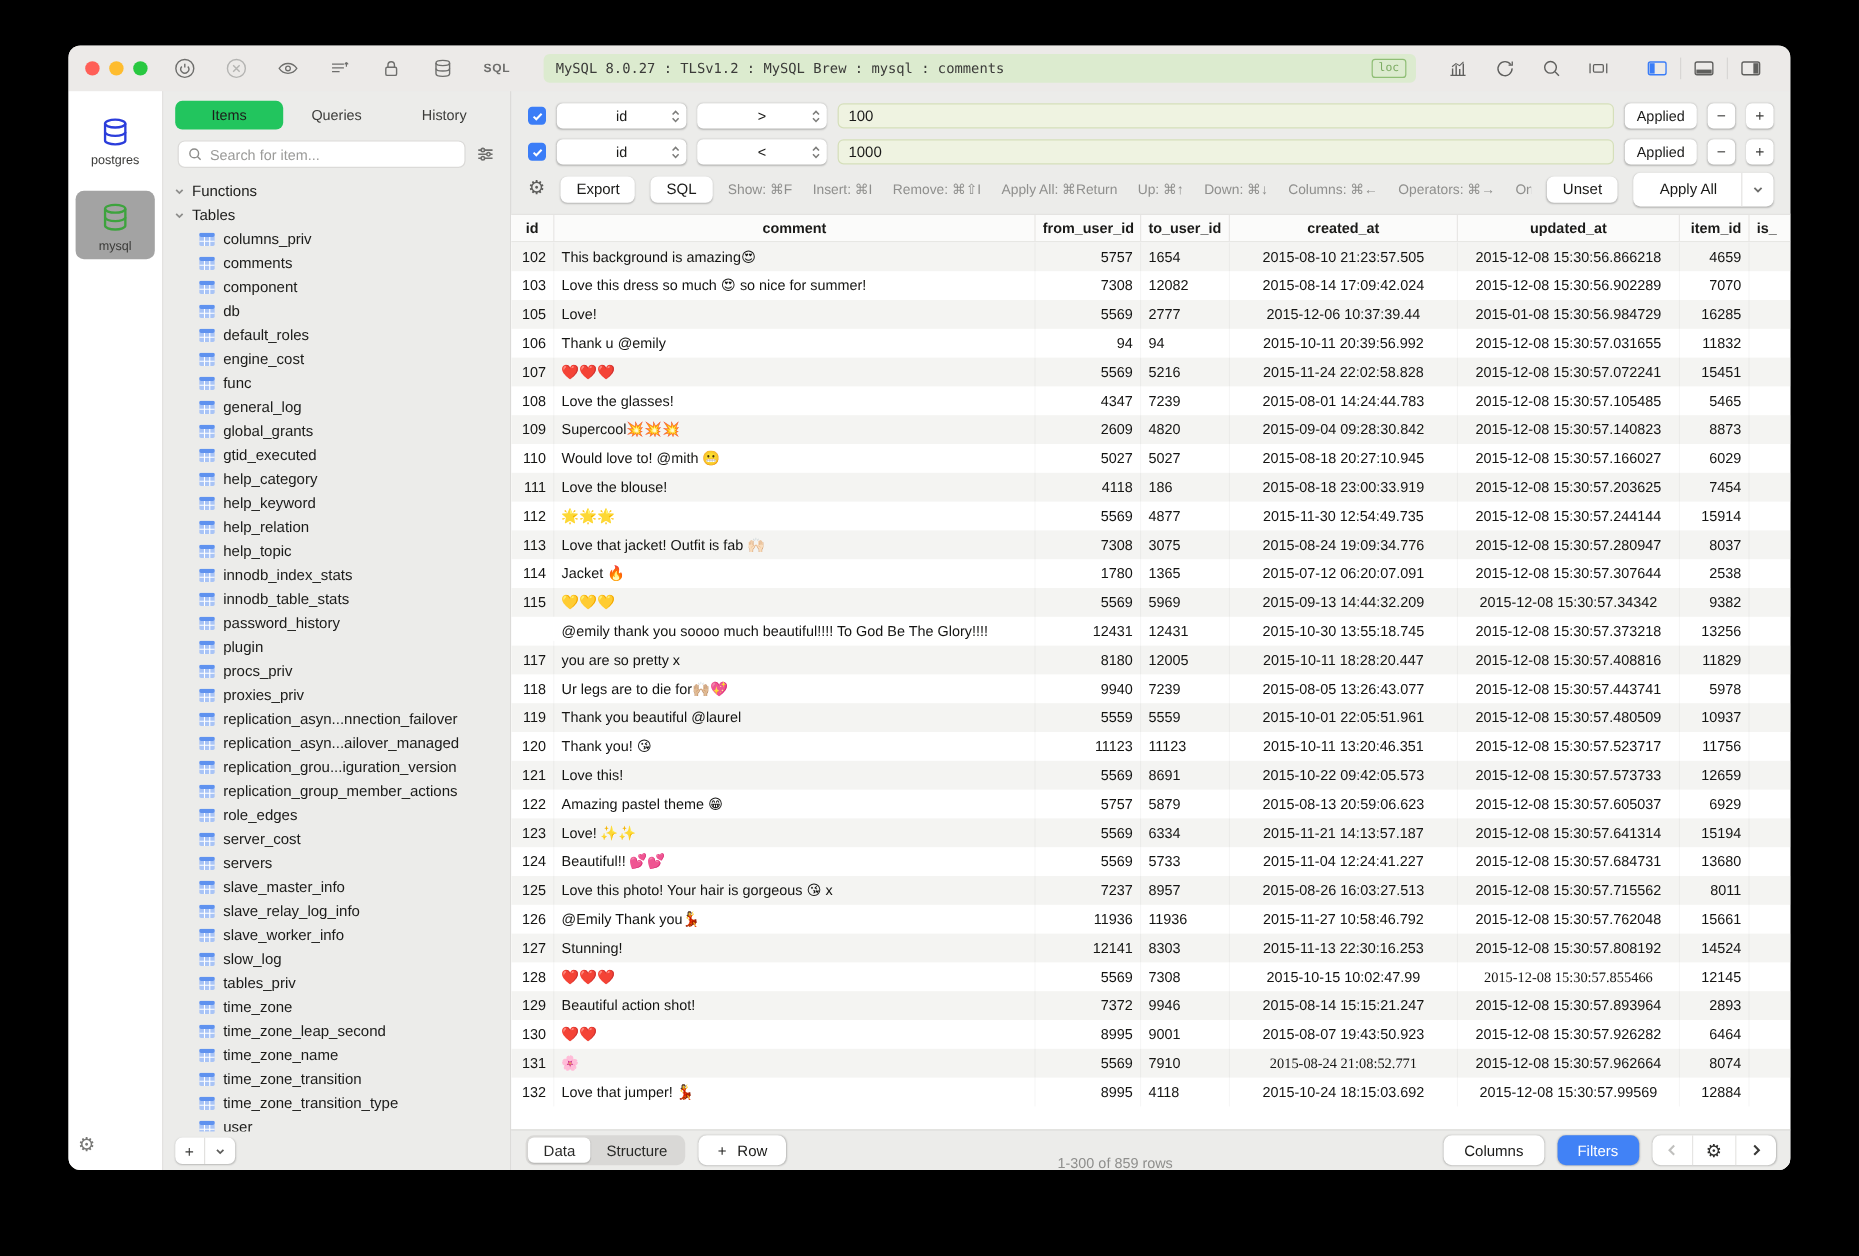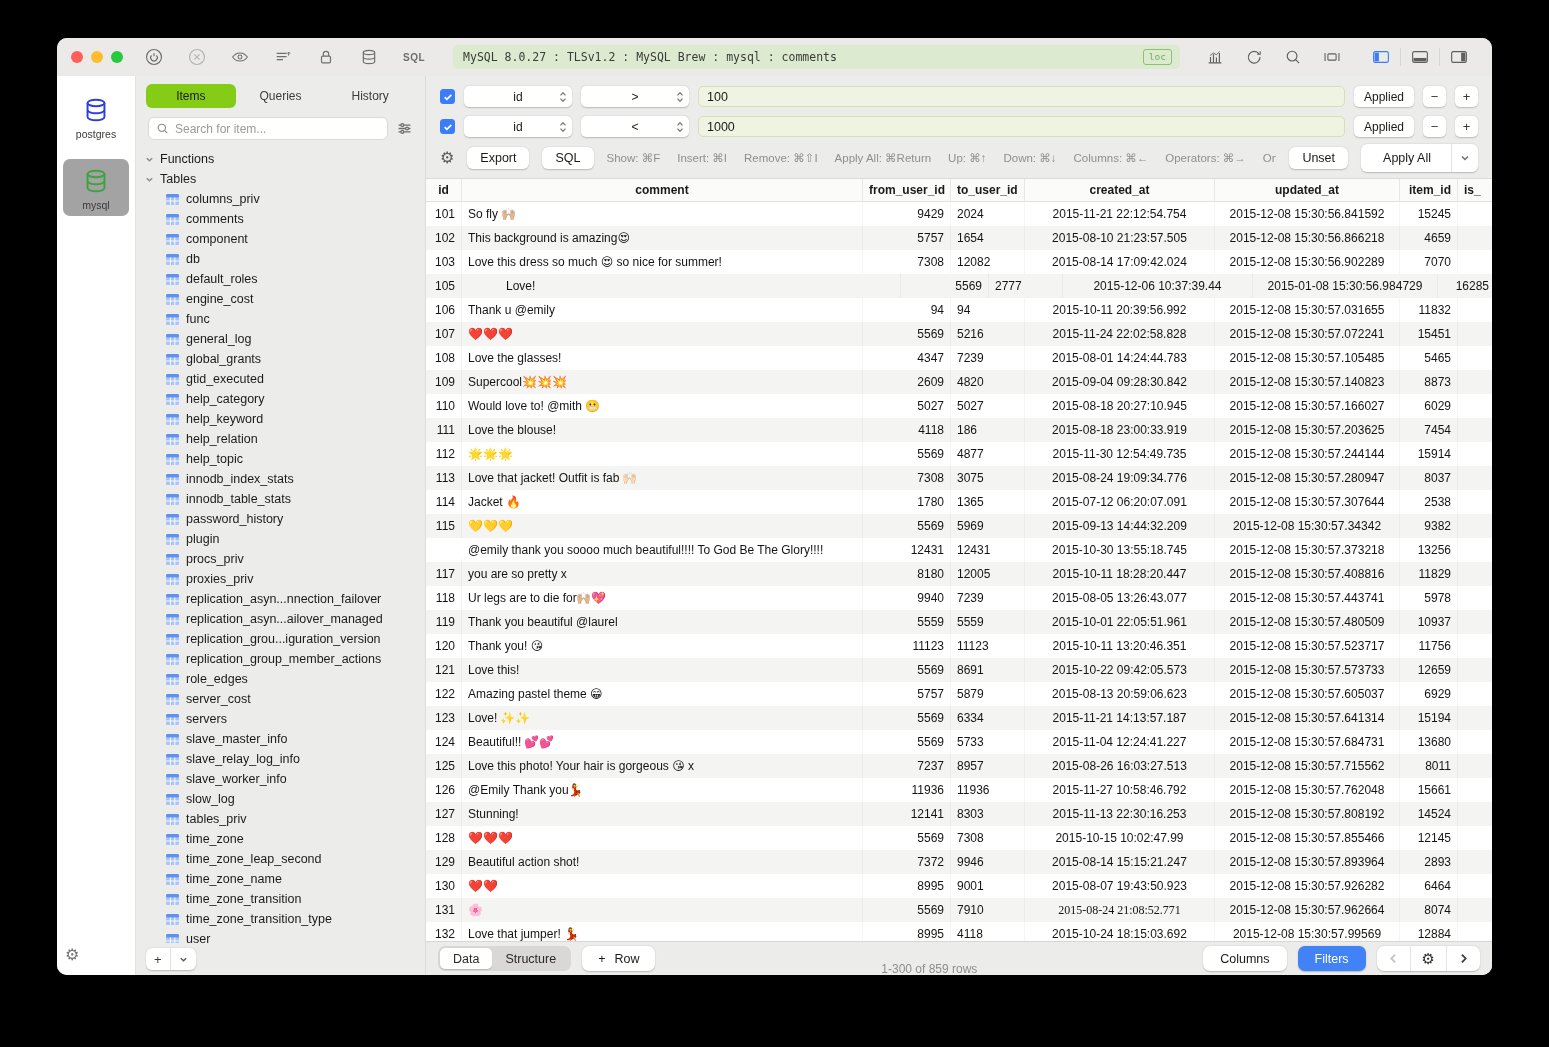--- a/index.html
+++ b/index.html
@@ -30,21 +30,21 @@
   
   .connstrip{width:78px;background:#ffffff;display:flex;flex-direction:column;align-items:center;padding-top:12px;}
   .conn-item{width:66px;border-radius:7px;padding:9px 0 5px;display:flex;flex-direction:column;align-items:center;gap:5px;
              font-size:10.5px;color:#3a3a38;margin-bottom:14px;}
   .conn-item.selected{background:#a3a3a3;}
   .connstrip .strip-gear{margin-top:auto;margin-bottom:12px;align-self:flex-start;margin-left:8px;color:#787876;font-size:16px;line-height:16px;}
   
   .sidebar{width:290px;background:#ececea;display:flex;flex-direction:column;border-left:1px solid #e3e2e0;}
   .sb-tabs{display:flex;margin:8px 10px 0 10px;height:24px;}
   .sb-tab{flex:1;display:flex;align-items:center;justify-content:center;font-size:12px;color:#3c3c3a;border-radius:6px;}
-  .sb-tab.active{background:#84cc16;color:#1c1c1a;}
+  .sb-tab.active{background:#22c55e;color:#1c1c1a;}
   .searchrow{display:flex;align-items:center;gap:8px;margin:9px 12px 5px 12px;height:23px;}
   .searchbox{flex:1;height:23px;background:#fff;border:1px solid #dbdad8;border-radius:6px;display:flex;align-items:center;
              gap:6px;padding:0 7px;color:#9b9b99;font-size:12px;}
   .tree{flex:1;overflow:hidden;padding-top:4px;}
   .tree-row{height:20px;display:flex;align-items:center;gap:6px;font-size:12.5px;color:#1b1b19;padding-left:9px;}
   .tree-row .chev{color:#8d8d8b;display:flex;}
   .tree-item{height:20px;display:flex;align-items:center;gap:7px;font-size:12.5px;color:#1b1b19;padding-left:30px;white-space:nowrap;overflow:hidden;}
   .sb-bottom{height:32px;display:flex;align-items:center;padding:0 10px;}
   .addtbl-btn{height:22px;background:#fff;border-radius:6px;display:flex;align-items:center;
               box-shadow:0 .5px 1.5px rgba(0,0,0,.22);}
@@ -675,30 +675,20 @@
               <div class="hcell" style="width: 36px; text-align: center;">id</div>
               <div class="hcell" style="width: 401px; text-align: center;">comment</div>
               <div class="hcell" style="width: 88px; text-align: right;">from_user_id</div>
               <div class="hcell" style="width: 74px; text-align: left;">to_user_id</div>
               <div class="hcell" style="width: 190px; text-align: center;">created_at</div>
               <div class="hcell" style="width: 185px; text-align: center;">updated_at</div>
               <div class="hcell" style="width: 58px; text-align: right;">item_id</div>
               <div class="hcell" style="width: 40px; text-align: left;">is_</div>
             </div>
         <div>
-              <div class="grow">
-                <div class="gcell" style="width: 36px; text-align: right;">101</div>
-                <div class="gcell" style="width: 401px; text-align: left;">So fly 🙌🏼</div>
-                <div class="gcell" style="width: 88px; text-align: right;">9429</div>
-                <div class="gcell" style="width: 74px; text-align: left;">2024</div>
-                <div class="gcell" style="width: 190px; text-align: center;">2015-11-21 22:12:54.754</div>
-                <div class="gcell" style="width: 185px; text-align: center;">2015-12-08 15:30:56.841592</div>
-                <div class="gcell" style="width: 58px; text-align: right;">15245</div>
-                <div class="gcell" style="width: 40px; text-align: left;"></div>
-              </div>
               <div class="grow stripe">
                 <div class="gcell" style="width: 36px; text-align: right;">102</div>
                 <div class="gcell" style="width: 401px; text-align: left;">This background is amazing😍</div>
                 <div class="gcell" style="width: 88px; text-align: right;">5757</div>
                 <div class="gcell" style="width: 74px; text-align: left;">1654</div>
                 <div class="gcell" style="width: 190px; text-align: center;">2015-08-10 21:23:57.505</div>
                 <div class="gcell" style="width: 185px; text-align: center;">2015-12-08 15:30:56.866218</div>
                 <div class="gcell" style="width: 58px; text-align: right;">4659</div>
                 <div class="gcell" style="width: 40px; text-align: left;"></div>
               </div>
@@ -707,21 +697,21 @@
                 <div class="gcell" style="width: 401px; text-align: left;">Love this dress so much 😍 so nice for summer!</div>
                 <div class="gcell" style="width: 88px; text-align: right;">7308</div>
                 <div class="gcell" style="width: 74px; text-align: left;">12082</div>
                 <div class="gcell" style="width: 190px; text-align: center;">2015-08-14 17:09:42.024</div>
                 <div class="gcell" style="width: 185px; text-align: center;">2015-12-08 15:30:56.902289</div>
                 <div class="gcell" style="width: 58px; text-align: right;">7070</div>
                 <div class="gcell" style="width: 40px; text-align: left;"></div>
               </div>
               <div class="grow stripe">
                 <div class="gcell" style="width: 36px; text-align: right;">105</div>
-                <div class="gcell" style="width: 401px; text-align: left; margin-left: 38px;">Love!</div>
+                <div class="gcell" style="width: 401px; text-align: left;">Love!</div>
                 <div class="gcell" style="width: 88px; text-align: right;">5569</div>
                 <div class="gcell" style="width: 74px; text-align: left;">2777</div>
                 <div class="gcell" style="width: 190px; text-align: center;">2015-12-06 10:37:39.44</div>
                 <div class="gcell" style="width: 185px; text-align: center;">2015-01-08 15:30:56.984729</div>
                 <div class="gcell" style="width: 58px; text-align: right;">16285</div>
                 <div class="gcell" style="width: 40px; text-align: left;"></div>
               </div>
               <div class="grow">
                 <div class="gcell" style="width: 36px; text-align: right;">106</div>
                 <div class="gcell" style="width: 401px; text-align: left;">Thank u @emily</div>
@@ -941,21 +931,21 @@
                 <div class="gcell" style="width: 185px; text-align: center;">2015-12-08 15:30:57.808192</div>
                 <div class="gcell" style="width: 58px; text-align: right;">14524</div>
                 <div class="gcell" style="width: 40px; text-align: left;"></div>
               </div>
               <div class="grow">
                 <div class="gcell" style="width: 36px; text-align: right;">128</div>
                 <div class="gcell" style="width: 401px; text-align: left;">❤️❤️❤️</div>
                 <div class="gcell" style="width: 88px; text-align: right;">5569</div>
                 <div class="gcell" style="width: 74px; text-align: left;">7308</div>
                 <div class="gcell" style="width: 190px; text-align: center;">2015-10-15 10:02:47.99</div>
-                <div class="gcell" style="width: 185px; text-align: center;">2015-12-08 15:30:57.855466</div>
+                <div class="gcell" style="width: 185px; text-align: center; font-family: Liberation Serif, serif;">2015-12-08 15:30:57.855466</div>
                 <div class="gcell" style="width: 58px; text-align: right;">12145</div>
                 <div class="gcell" style="width: 40px; text-align: left;"></div>
               </div>
               <div class="grow stripe">
                 <div class="gcell" style="width: 36px; text-align: right;">129</div>
                 <div class="gcell" style="width: 401px; text-align: left;">Beautiful action shot!</div>
                 <div class="gcell" style="width: 88px; text-align: right;">7372</div>
                 <div class="gcell" style="width: 74px; text-align: left;">9946</div>
                 <div class="gcell" style="width: 190px; text-align: center;">2015-08-14 15:15:21.247</div>
                 <div class="gcell" style="width: 185px; text-align: center;">2015-12-08 15:30:57.893964</div>

